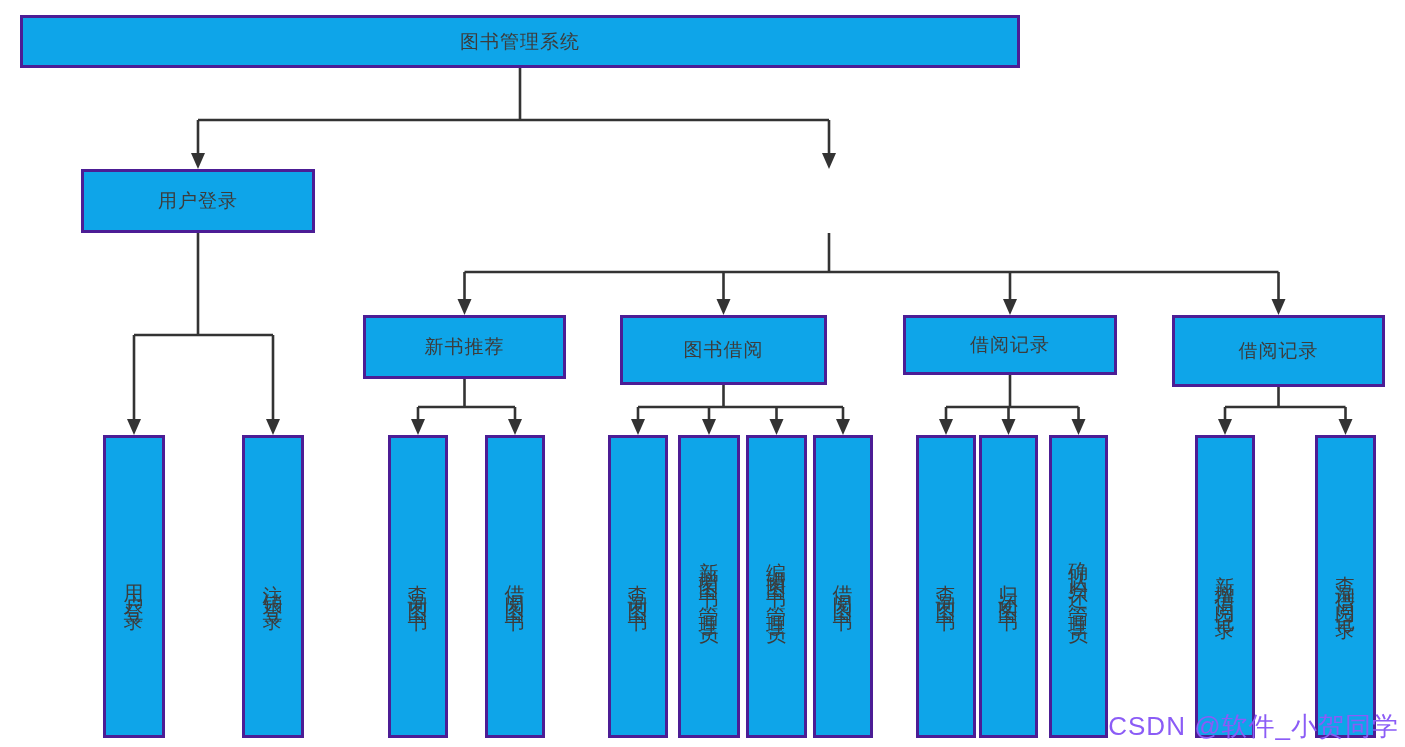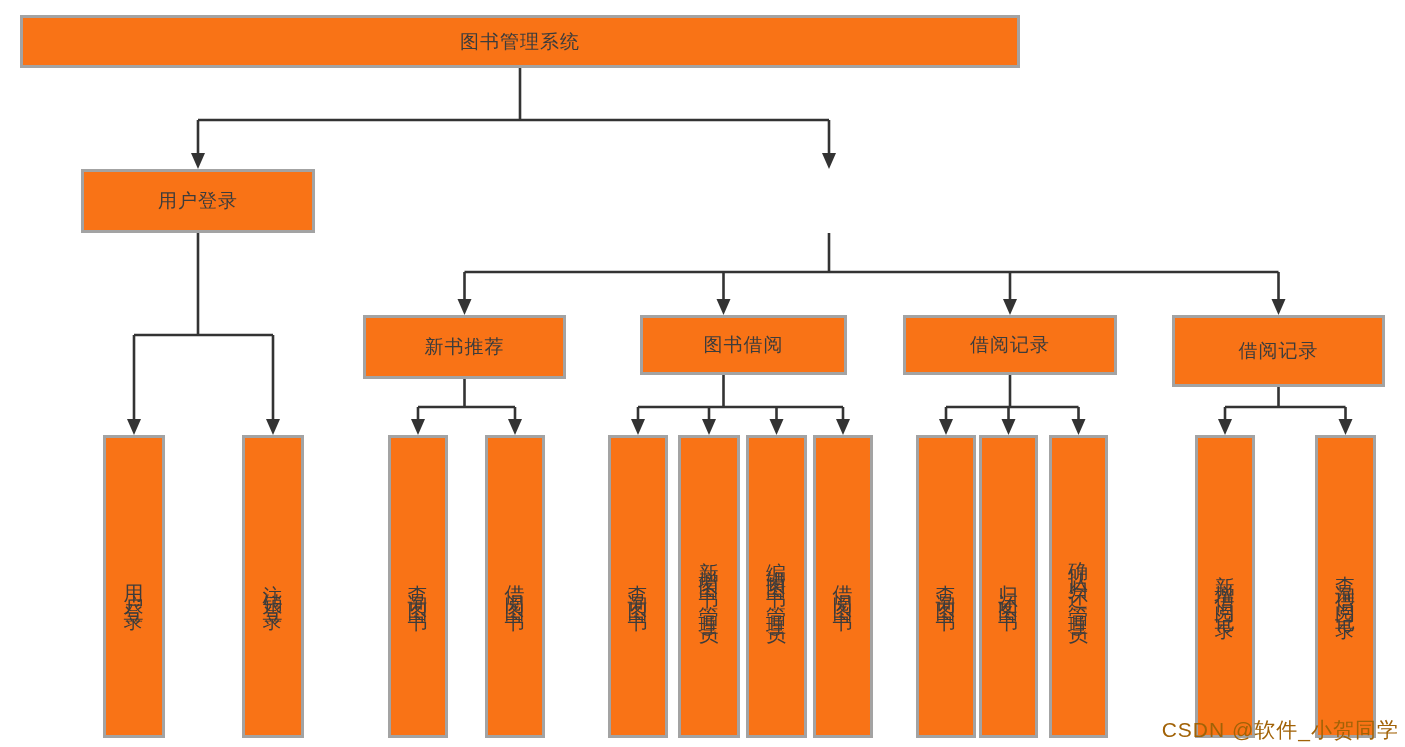--- a/index.html
+++ b/index.html
@@ -12,44 +12,44 @@
   }
   .connectors{
     position:absolute;left:0;top:0;width:1405px;height:747px;
     pointer-events:none;
   }
   .connectors line{stroke:#333333;stroke-width:2.6;}
   .connectors polygon{fill:#333333;stroke:none;}
   .node{
     position:absolute;
     box-sizing:border-box;
-    background:#f97316;
-    border:3px solid #a3a3a3;
+    background:#0ea5e9;
+    border:3px solid #4c1d95;
     color:#3c3c3c;
     display:grid;
     place-items:center;
     z-index:2;
   }
   .node.h{
     font-size:19px;
     letter-spacing:1px;
     white-space:nowrap;
   }
   .node.v{
     writing-mode:vertical-rl;
     text-orientation:mixed;
     font-size:20px;
     letter-spacing:9px;
     line-height:1;
   }
   .watermark{
     position:absolute;
     right:6px;bottom:3px;
-    font-size:21px;
-    color:#a16207;
+    font-size:26px;
+    color:#8b5cf6;
     letter-spacing:1px;
     z-index:3;
     white-space:nowrap;
   }
 </style>
 </head>
 <body>
 
 <div class="stage">
 
@@ -106,21 +106,21 @@
       <polygon points="1218,419 1232,419 1225,435"></polygon>
       <line x1="1345.5" y1="407" x2="1345.5" y2="423"></line>
       <polygon points="1338.5,419 1352.5,419 1345.5,435"></polygon>
     </svg>
 
   <div class="node h" style="left:20px;top:15px;width:1000px;height:53px">图书管理系统</div>
 
   <div class="node h" style="left:81px;top:169px;width:234px;height:64px">用户登录</div>
 
   <div class="node h" style="left:363px;top:315px;width:203px;height:64px">新书推荐</div>
-  <div class="node h" style="left:640px;top:315px;width:207px;height:60px">图书借阅</div>
+  <div class="node h" style="left:620px;top:315px;width:207px;height:70px">图书借阅</div>
   <div class="node h" style="left:903px;top:315px;width:214px;height:60px">借阅记录</div>
   <div class="node h" style="left:1172px;top:315px;width:213px;height:72px">借阅记录</div>
 
   <div class="node v" style="left:103px;top:435px;width:62px;height:303px">用户登录</div>
   <div class="node v" style="left:242px;top:435px;width:62px;height:303px">注销登录</div>
 
   <div class="node v" style="left:388px;top:435px;width:60px;height:303px">查询图书</div>
   <div class="node v" style="left:485px;top:435px;width:60px;height:303px">借阅图书</div>
 
   <div class="node v" style="left:608px;top:435px;width:60px;height:303px">查询图书</div>

